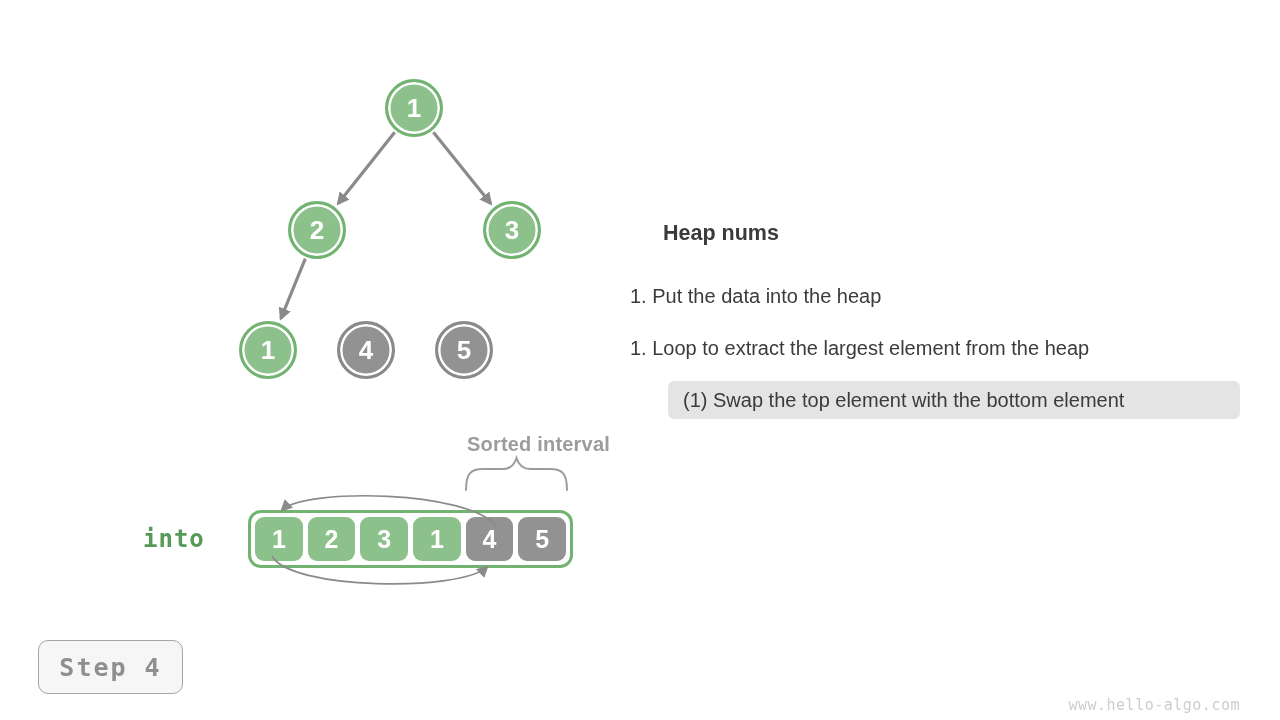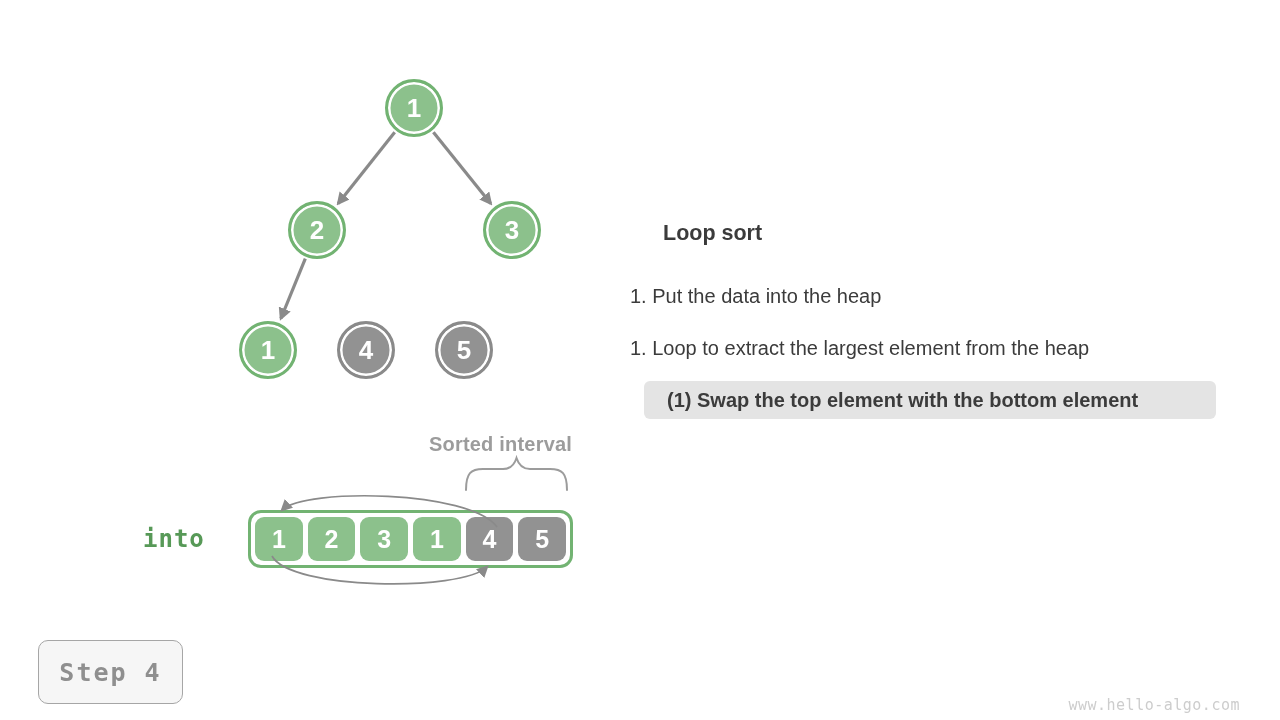--- a/index.html
+++ b/index.html
@@ -75,23 +75,23 @@
     background: var(--green-fill);
     display: flex; align-items: center; justify-content: center;
     color: #ffffff;
     font-size: 25px;
     font-weight: bold;
   }
   .array-cell.gray { background: var(--gray-fill); }
 
   .sorted-label {
     position: absolute;
-    left: 429px; top: 433px;
+    left: 451px; top: 433px;
     width: 175px;
-    text-align: left;
+    text-align: center;
     font-size: 20px;
     font-weight: bold;
     letter-spacing: 0.2px;
     color: var(--muted);
     z-index: 2;
   }
 
   
   .panel { position: absolute; left: 0; top: 0; z-index: 2; }
   .panel-title {
@@ -106,37 +106,36 @@
     position: absolute;
     left: 630px;
     font-size: 20px;
     color: var(--text-dark);
     white-space: nowrap;
   }
   .panel-item.item-0 { top: 285px; }
   .panel-item.item-1 { top: 337px; }
   .panel-highlight {
     position: absolute;
-    left: 644px; top: 381px;
+    left: 668px; top: 381px;
     width: 572px; height: 38px;
     background: var(--highlight-bg);
     border-radius: 6px;
     font-size: 20px;
     color: var(--text-dark);
     line-height: 38px;
-    padding-left: 23px;
+    padding-left: 15px;
     white-space: nowrap;
-    font-weight: bold;
   }
 
   
   .step-badge {
     position: absolute;
     left: 38px; top: 640px;
-    width: 145px; height: 64px;
+    width: 145px; height: 54px;
     background: var(--step-bg);
     border: 1.5px solid var(--step-border);
     border-radius: 10px;
     display: flex; align-items: center; justify-content: center;
     font-family: "DejaVu Sans Mono", monospace;
     font-weight: bold;
     font-size: 25px;
     letter-spacing: 2px;
     color: var(--step-text);
     z-index: 2;
@@ -216,21 +215,21 @@
              C 510 469, 514 466, 516.5 458
              C 519 466, 523 469, 530 469 L 550 469
              C 562 469, 567 473, 567 490" fill="none" stroke="#9c9c9c" stroke-width="2" stroke-linecap="round"></path>
 
     <path d="M 497 527 C 470 490, 305 488, 282 510" fill="none" stroke="#8a8a8a" stroke-width="1.7" marker-end="url(#arrowS)"></path>
 
     <path d="M 272 556 C 290 590, 461 592, 487 567" fill="none" stroke="#8a8a8a" stroke-width="1.7" marker-end="url(#arrowS)"></path>
   </svg>
 
   <div class="panel">
-    <div class="panel-title">Loop sort</div>
+    <div class="panel-title">Heap nums</div>
     <div class="panel-item item-0">1. Put the data into the heap</div>
     <div class="panel-item item-1">1. Loop to extract the largest element from the heap</div>
     <div class="panel-highlight">(1) Swap the top element with the bottom element</div>
   </div>
 
   <div class="step-badge">Step 4</div>
 
   <div class="watermark">www.hello-algo.com</div>
 
 </div>

